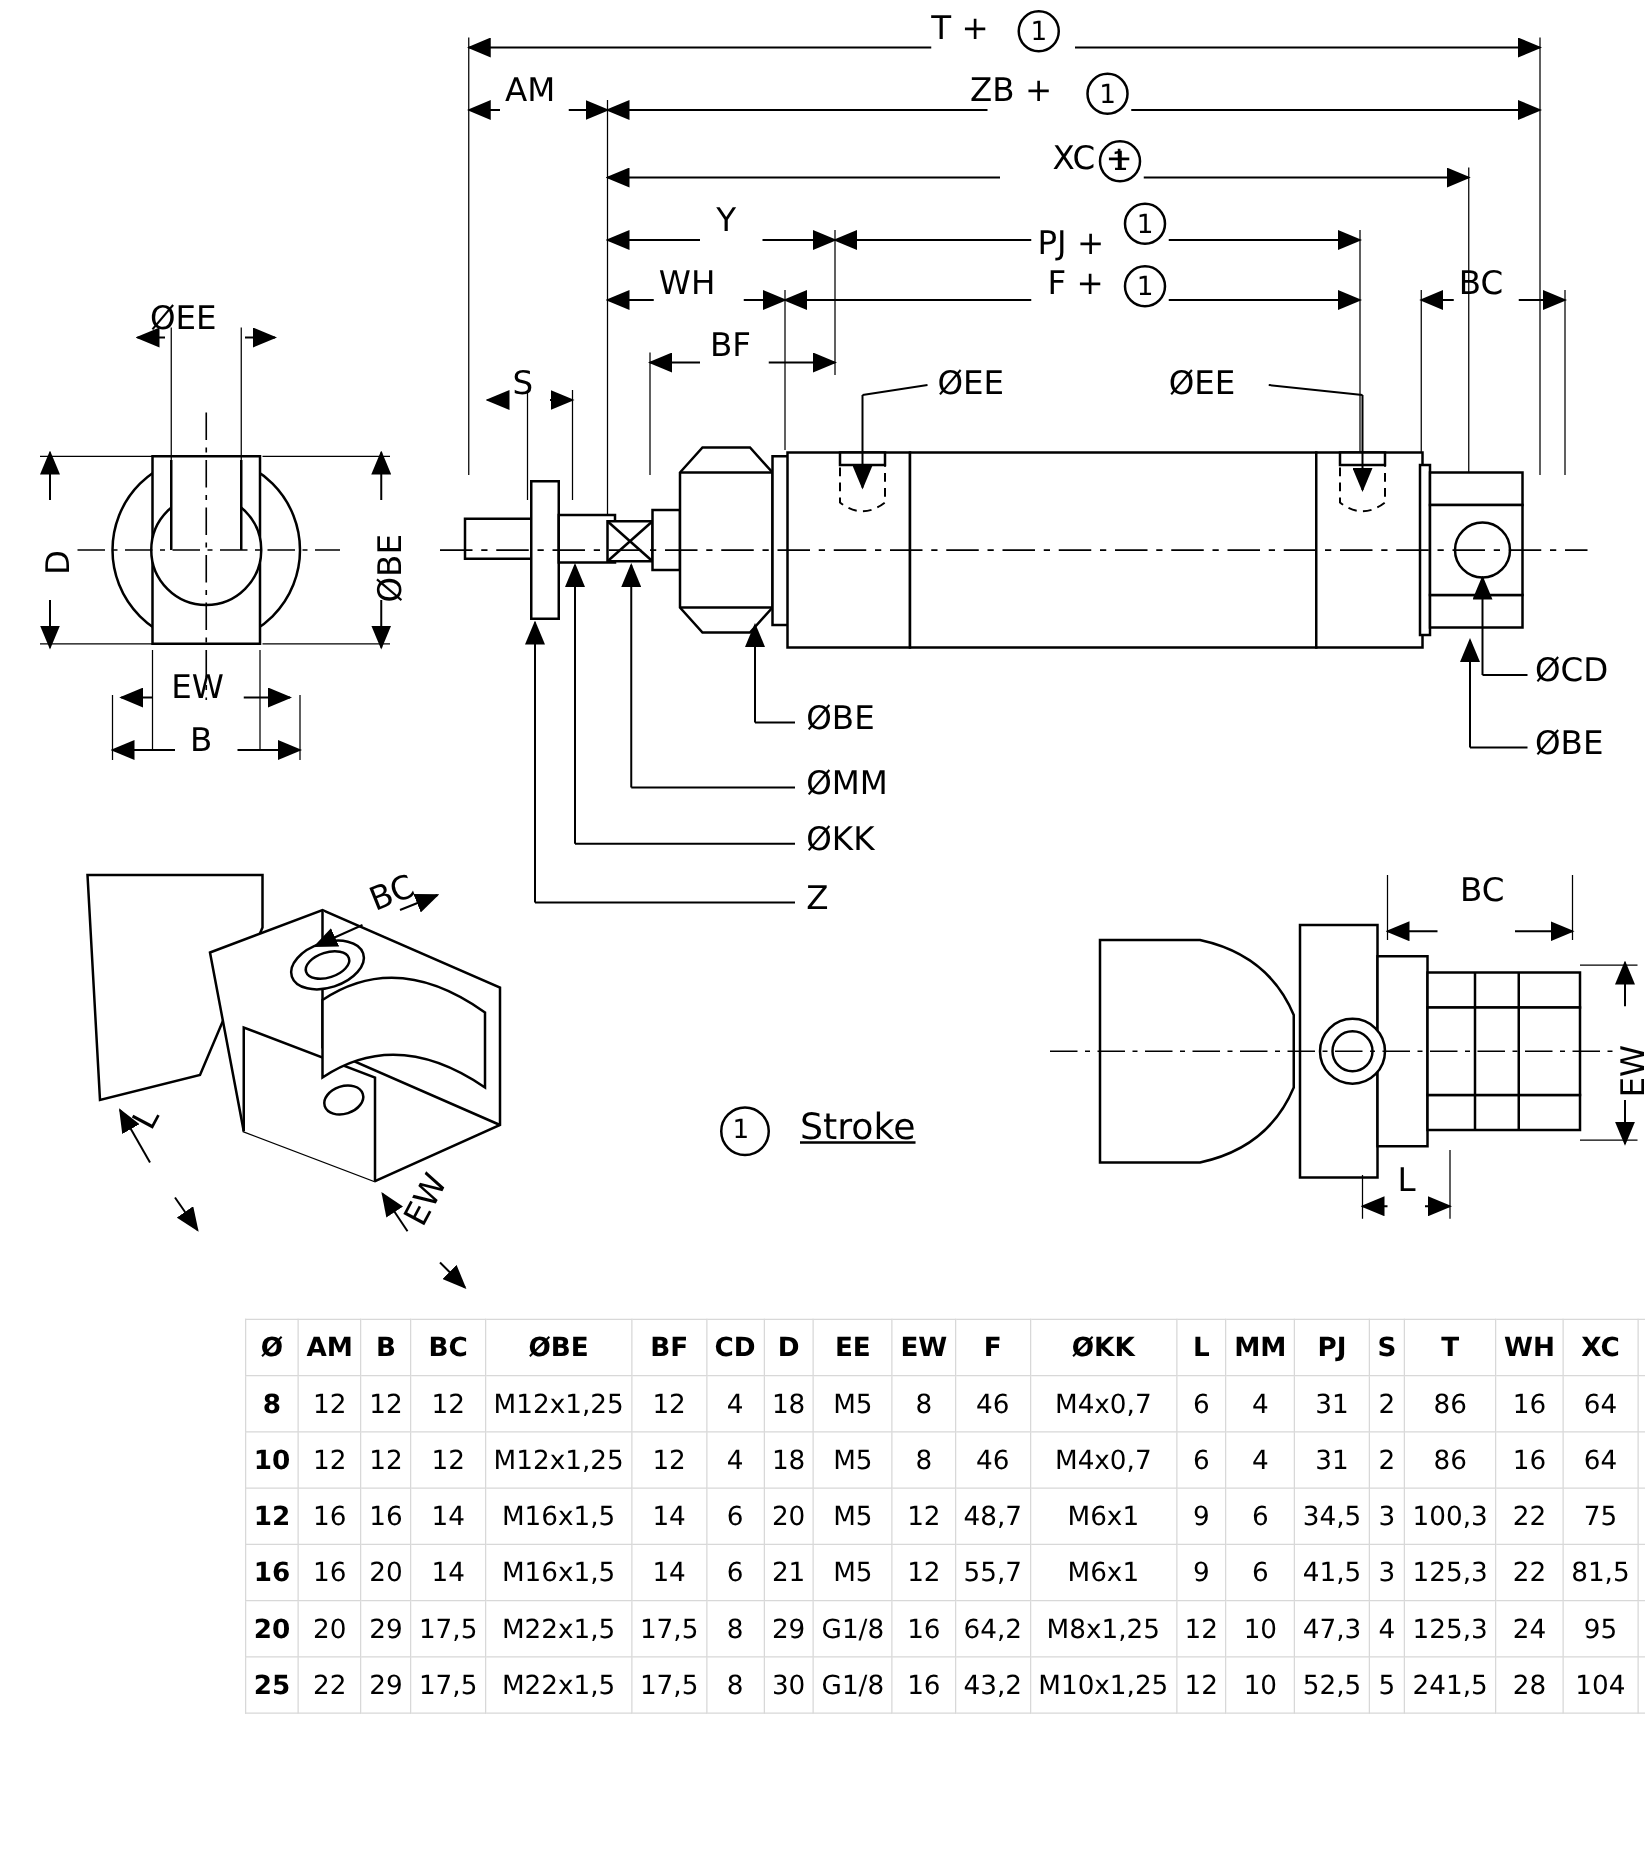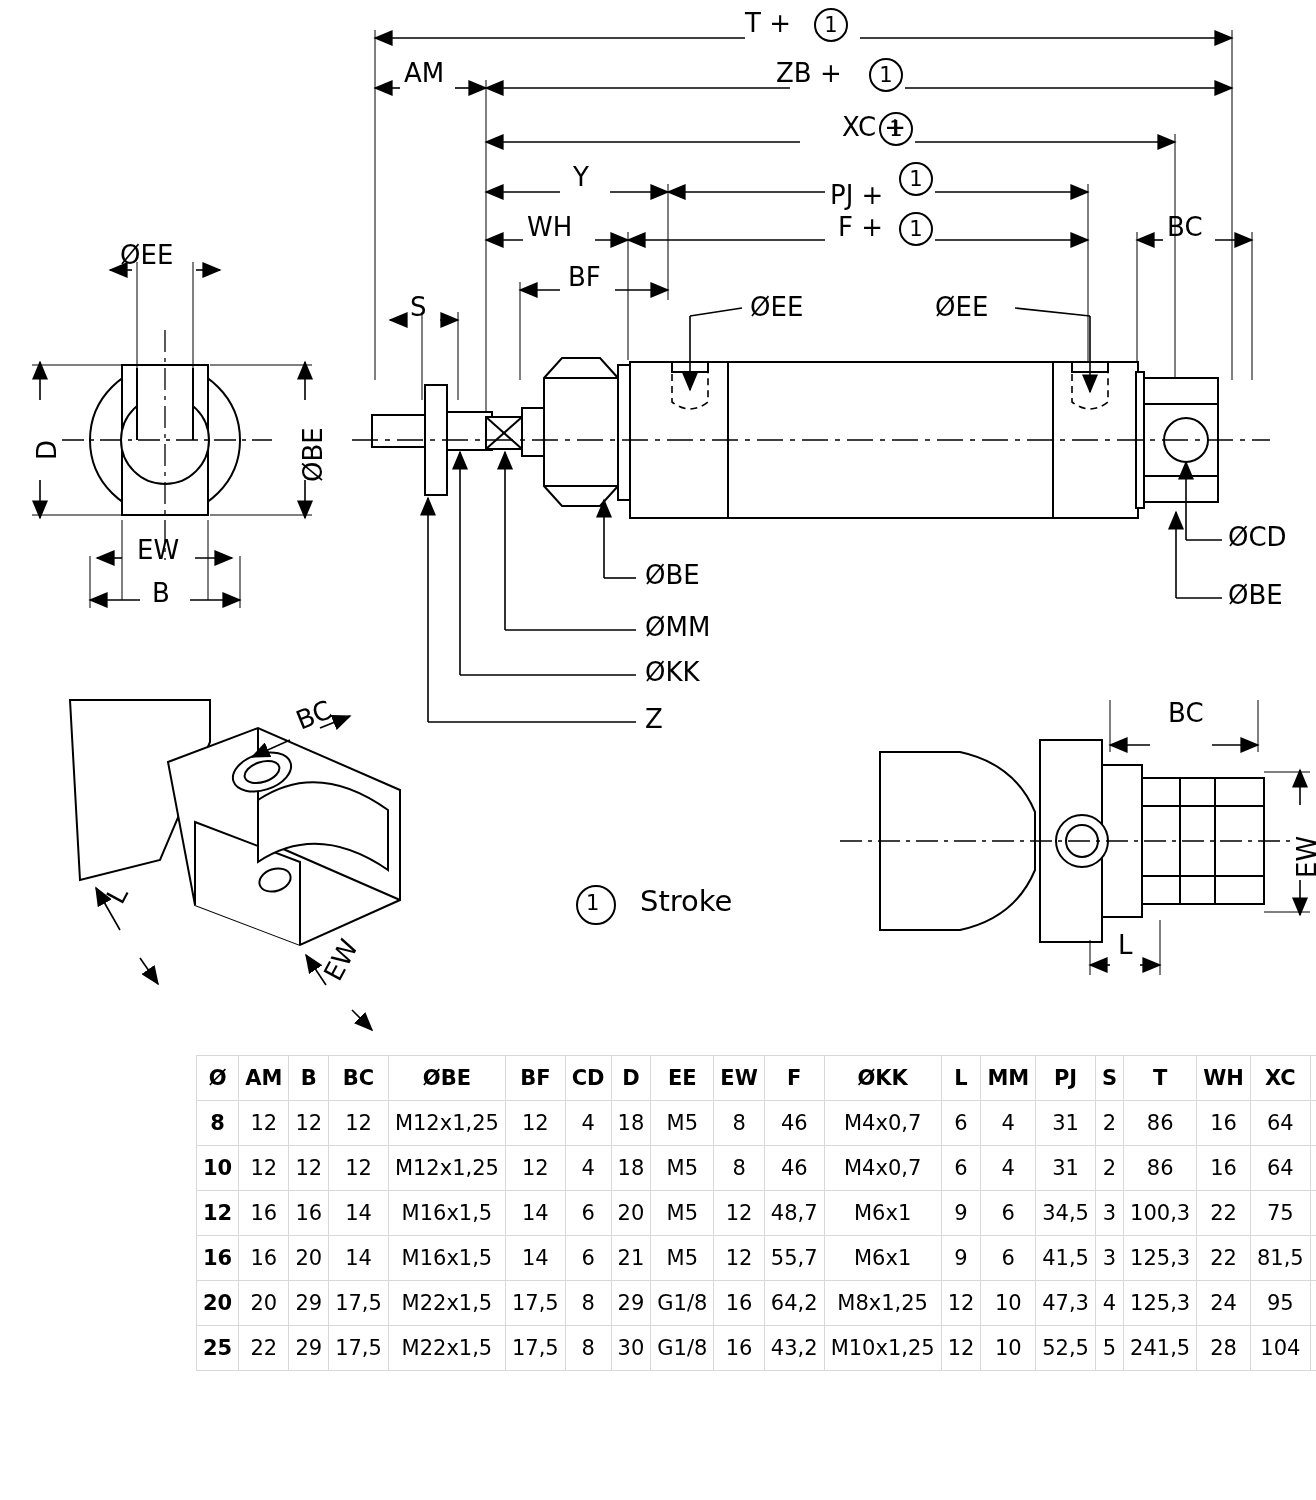--- a/index.html
+++ b/index.html
@@ -273,21 +273,21 @@
 
 <div class="lbl" style="left:296px;top:700px;transform:rotate(-22deg);">BC</div>
 <div class="lbl" style="left:110px;top:880px;transform:rotate(-62deg);">L</div>
 <div class="lbl" style="left:320px;top:945px;transform:rotate(-62deg);">EW</div>
 
 <div class="lbl" style="left:1168px;top:698px;">BC</div>
 <div class="lbl rot90" style="left:1292px;top:878px;">EW</div>
 <div class="lbl" style="left:1118px;top:930px;">L</div>
 
 <div class="lbl" style="left:586px;top:891px;font-size:21px;">1</div>
-<div class="lbl" style="left:640px;top:884px;font-size:29px;">Stroke</div>
+<div class="lbl" style="left:640px;top:884px;font-size:29px;text-decoration:underline;">Stroke</div>
 
 <table style="left:196px;top:1055px;width:1100px;">
   <thead>
     <tr>
       <th>Ø</th>
       <th>AM</th>
       <th>B</th>
       <th>BC</th>
       <th>ØBE</th>
       <th>BF</th>

